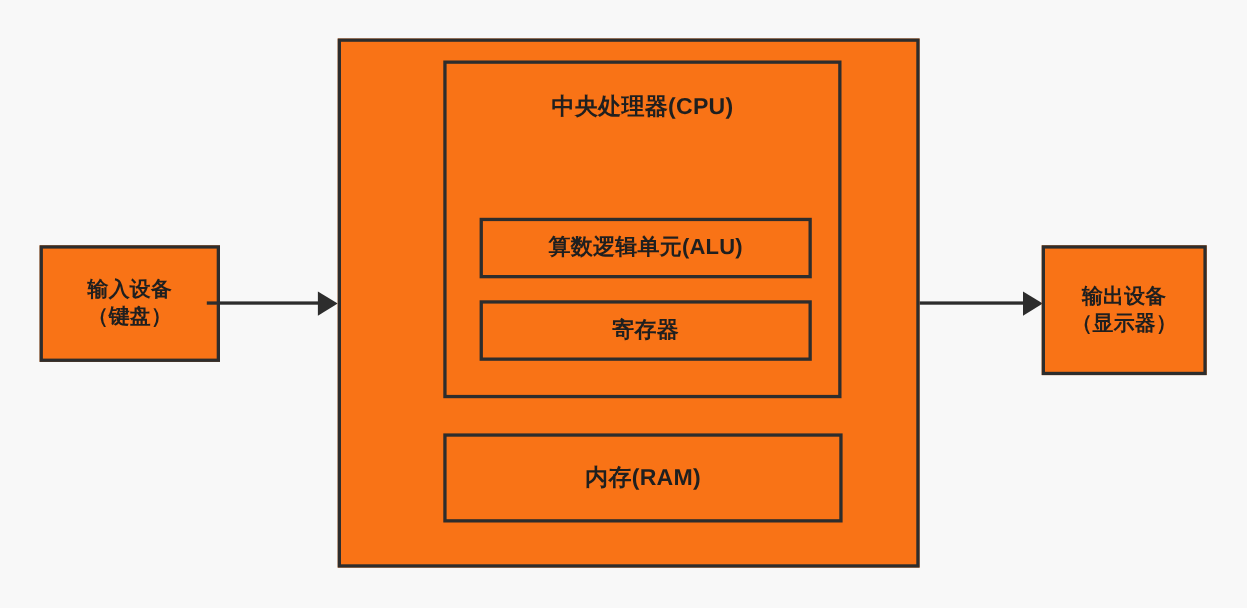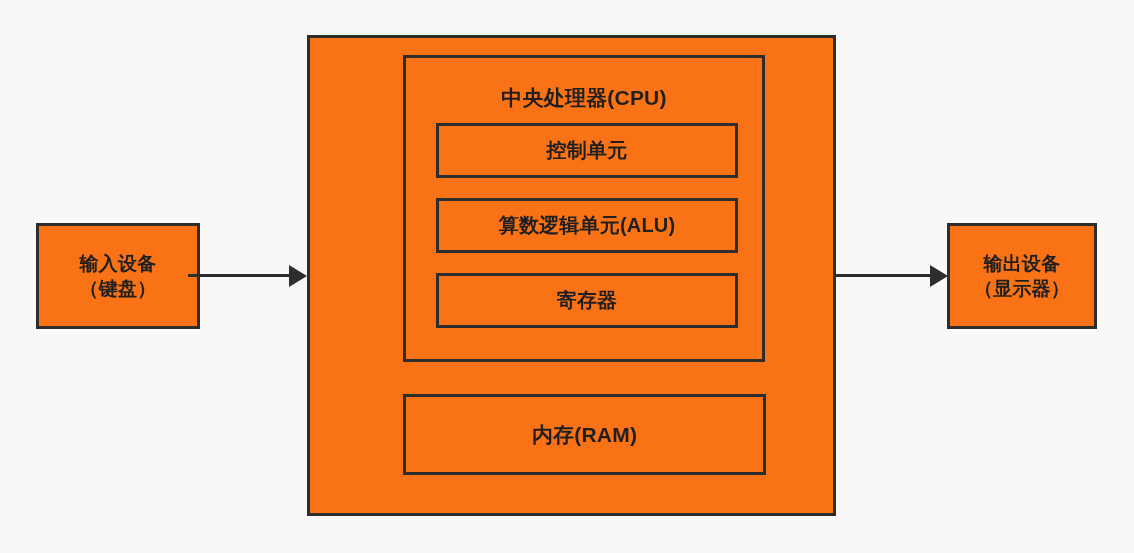--- a/index.html
+++ b/index.html
@@ -45,21 +45,21 @@
     top: 223px;
     width: 164px;
     height: 106px;
     font-size: 19px;
   }
 
   #node-output-device {
     left: 947px;
     top: 223px;
     width: 150px;
-    height: 106px;
+    height: 118px;
     font-size: 19px;
   }
 
   #node-system-unit {
     left: 307px;
     top: 35px;
     width: 529px;
     height: 481px;
     display: block;
   }
@@ -159,23 +159,20 @@
     <div class="arrow-head"></div>
   </div>
 
   <div class="node" id="node-system-unit">
 
     
     <div class="node" id="node-cpu">
 
       <div id="cpu-title">中央处理器(CPU)</div>
 
-      <div class="node cpu-sub" id="node-control-unit">
-        <span>控制单元</span>
-      </div>
 
       <div class="node cpu-sub" id="node-alu">
         <span>算数逻辑单元(ALU)</span>
       </div>
 
       <div class="node cpu-sub" id="node-registers">
         <span>寄存器</span>
       </div>
     </div>
 

